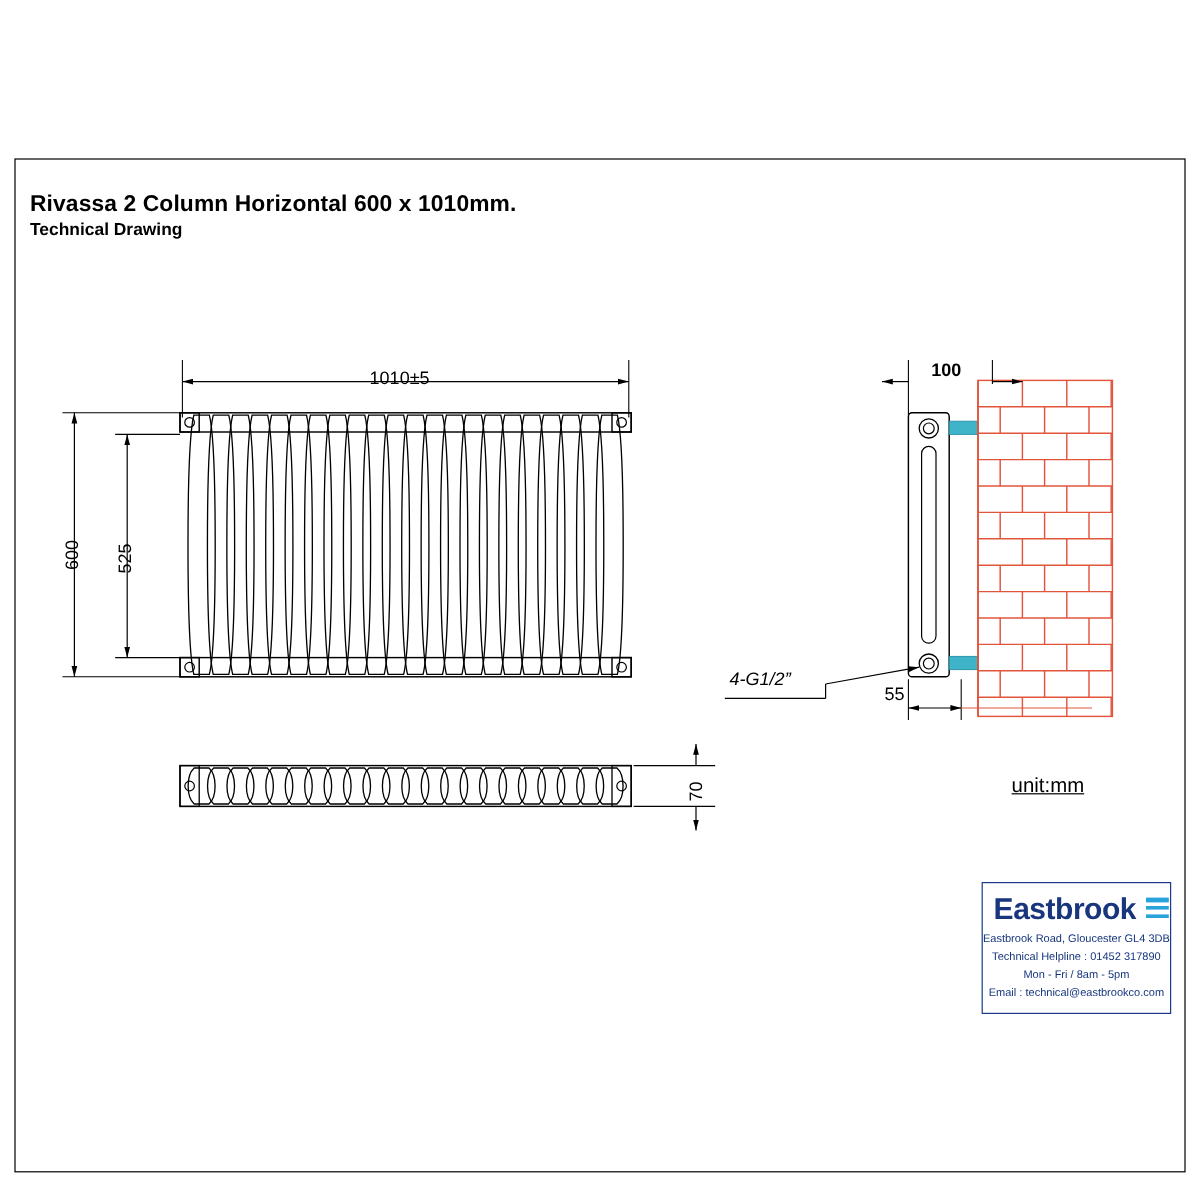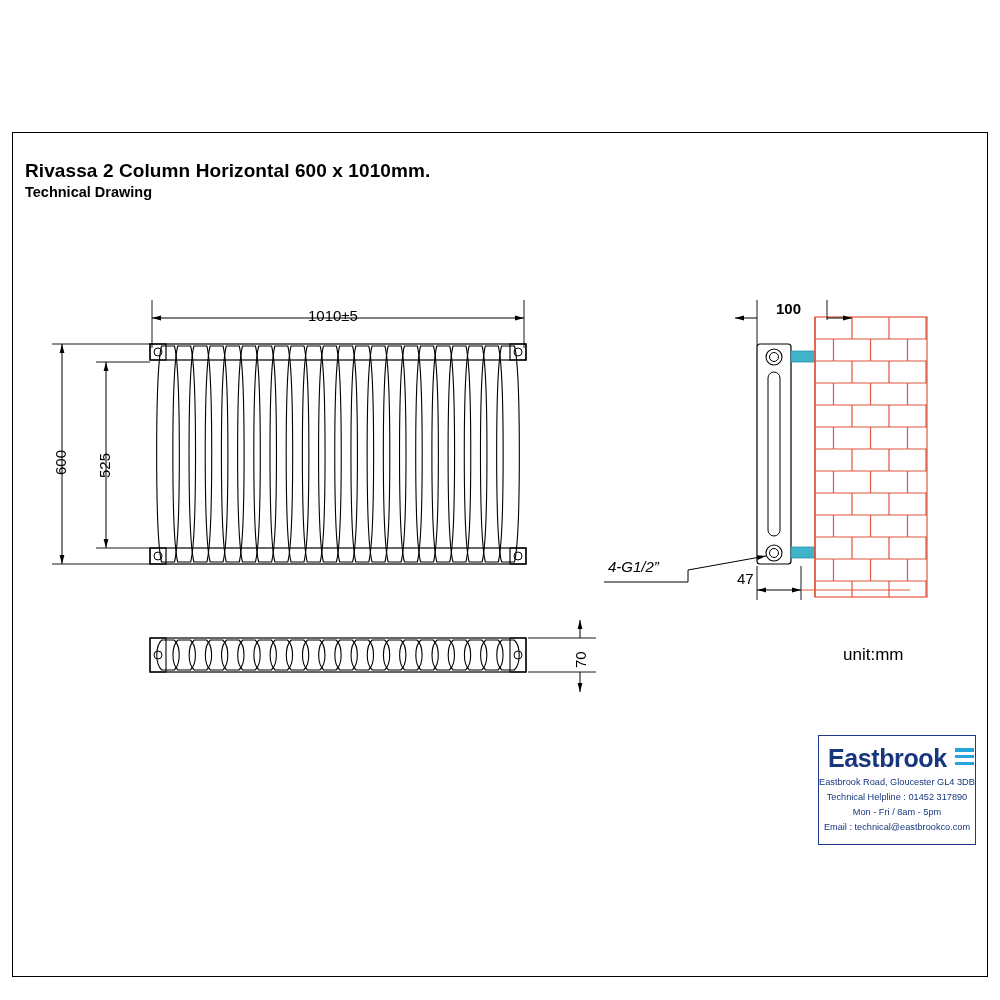--- a/index.html
+++ b/index.html
@@ -44,20 +44,21 @@
     font-weight: bold;
     white-space: nowrap;
     text-align: center;
   }
   .unit-label {
     position: absolute;
     left: 843px;
     top: 645px;
     font-size: 17px;
     white-space: nowrap;
+    text-decoration: underline;
   }
   .dim-label {
     position: absolute;
     font-size: 15px;
     white-space: nowrap;
   }
   .rot90 {
     transform: rotate(-90deg);
     transform-origin: 0 0;
   }
@@ -330,21 +331,21 @@
   <div class="dim-label" style="left:308px; top:283px;margin-top:24px;">1010±5</div>
 
   <div class="dim-label rot90" style="left:52px; top:475px;">600</div>
 
   <div class="dim-label rot90" style="left:96px; top:478px;">525</div>
 
   <div class="dim-label" style="left:776px; top:300px;font-weight:bold;">100</div>
 
   <div class="dim-label rot90" style="left:572px; top:668px;">70</div>
 
-  <div class="dim-label" style="left:737px; top:570px;">47</div>
+  <div class="dim-label" style="left:737px; top:570px;">55</div>
 
   <div class="dim-label" style="left:608px; top:558px;font-style:italic;">4-G1/2”</div>
 
   <div class="unit-label">unit:mm</div>
 
   <div class="logo-box"></div>
   <div class="logo-word">Eastbrook</div>
   <div class="logo-bars">
     <i></i>
       <i></i>

